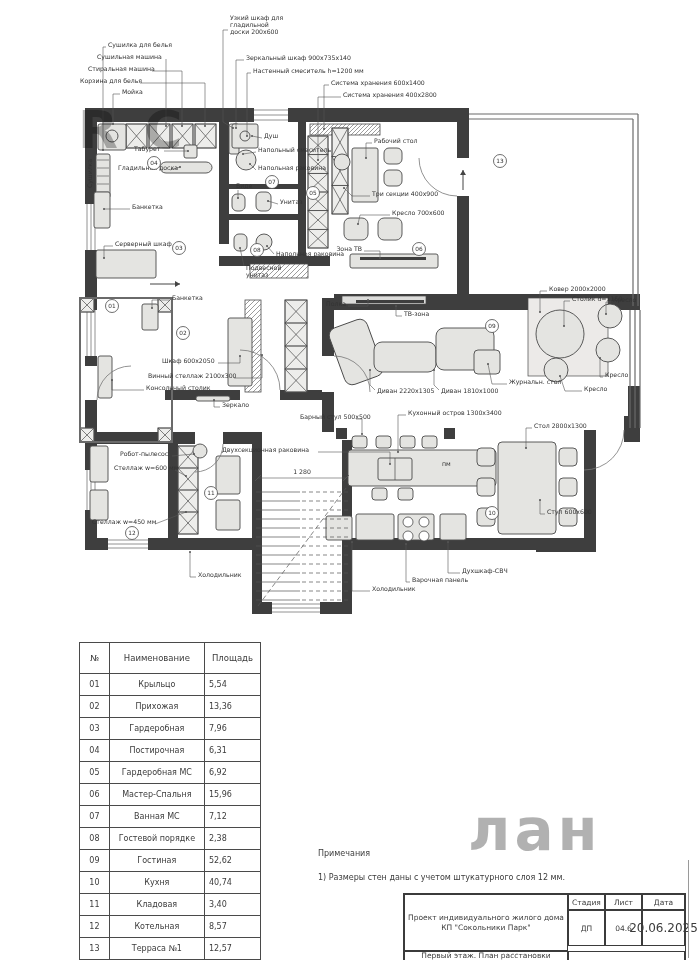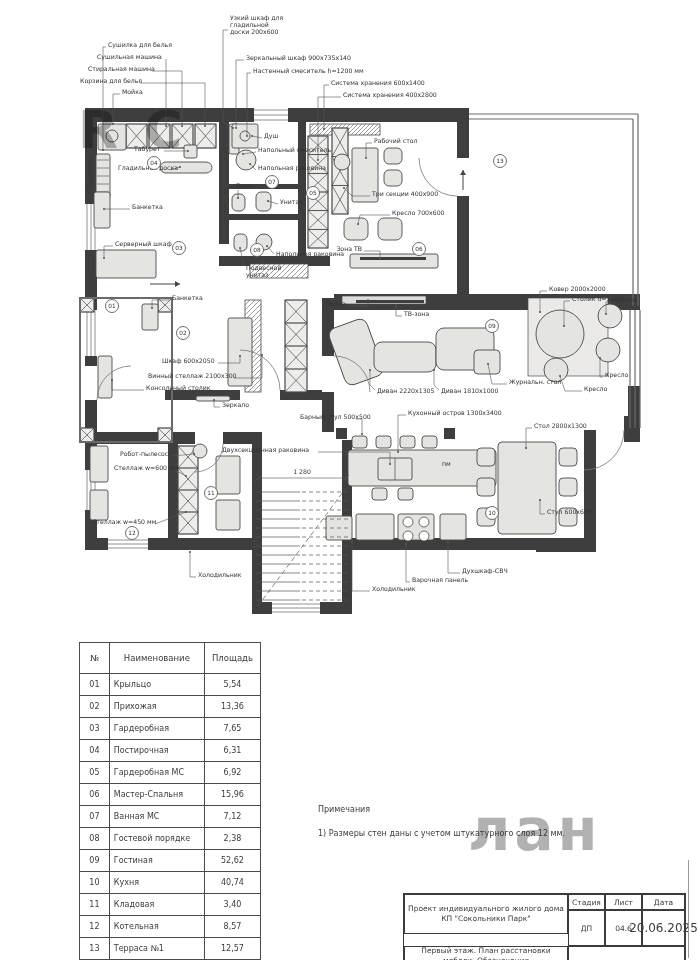--- a/index.html
+++ b/index.html
@@ -7,31 +7,31 @@
   #plan-wrap{position:absolute;left:0;top:0;width:698px;height:640px;}
   svg text{font-family:"DejaVu Sans",sans-serif;}
   .watermark{position:absolute;color:#000000;opacity:.45;font-weight:bold;pointer-events:none;letter-spacing:4px;}
   #wm-tl{left:78px;top:100px;font-size:52px;opacity:.28;}
   #wm-br{left:468px;top:796px;font-size:58px;opacity:.30;}
   
   #legend{position:absolute;left:79px;top:642px;width:182px;border-collapse:collapse;font-size:8px;}
   #legend th,#legend td{border:1px solid #4a4a4a;padding:0 4px;height:21px;font-weight:normal;}
   #legend thead th{height:30px;font-size:8.5px;text-align:center;}
   #legend td.num{width:26px;text-align:center;}
-  #legend td.name{width:96px;text-align:left;}
-  #legend td.area{width:50px;text-align:center;}
+  #legend td.name{width:96px;text-align:center;}
+  #legend td.area{width:50px;}
   #legend tr.total td{height:30px;font-size:9px;text-align:center;}
   
-  #notes{position:absolute;left:318px;top:804px;width:334px;font-size:8px;line-height:1.45;}
+  #notes{position:absolute;left:318px;top:848px;width:334px;font-size:8px;line-height:1.45;}
   #notes .nt{margin-bottom:12px;}
   
   #tblock{position:absolute;left:403px;top:893px;width:281px;border:1.5px solid #3b3b3b;font-size:7.5px;}
   #tblock .row{display:flex;}
   #tblock .cell{border:0.5px solid #3b3b3b;display:flex;align-items:center;justify-content:center;text-align:center;box-sizing:border-box;}
-  .project-cell{width:164px;height:40px;white-space:pre-line;line-height:1.3;}
+  .project-cell{width:164px;height:57px;white-space:pre-line;line-height:1.3;}
   .hd{height:16px;width:37px;}
   .hd.date{width:43px;}
   .vl{height:36px;width:37px;}
   .vl.date{width:43px;font-size:12px;}
   .sheet-title-cell{width:164px;height:30px;white-space:pre-line;line-height:1.3;}
   .tb-empty{width:117px;height:30px;}
   #tblock .cols{display:flex;flex-direction:column;}
   #sheet-frame{position:absolute;left:688px;top:860px;width:1px;height:98px;background:#9a9a9a;}
 </style>
 </head>
@@ -588,21 +588,21 @@
         <td class="area">5,54</td>
       </tr>
       <tr>
         <td class="num">02</td>
         <td class="name">Прихожая</td>
         <td class="area">13,36</td>
       </tr>
       <tr>
         <td class="num">03</td>
         <td class="name">Гардеробная</td>
-        <td class="area">7,65</td>
+        <td class="area">7,96</td>
       </tr>
       <tr>
         <td class="num">04</td>
         <td class="name">Постирочная</td>
         <td class="area">6,31</td>
       </tr>
       <tr>
         <td class="num">05</td>
         <td class="name">Гардеробная МС</td>
         <td class="area">6,92</td>

